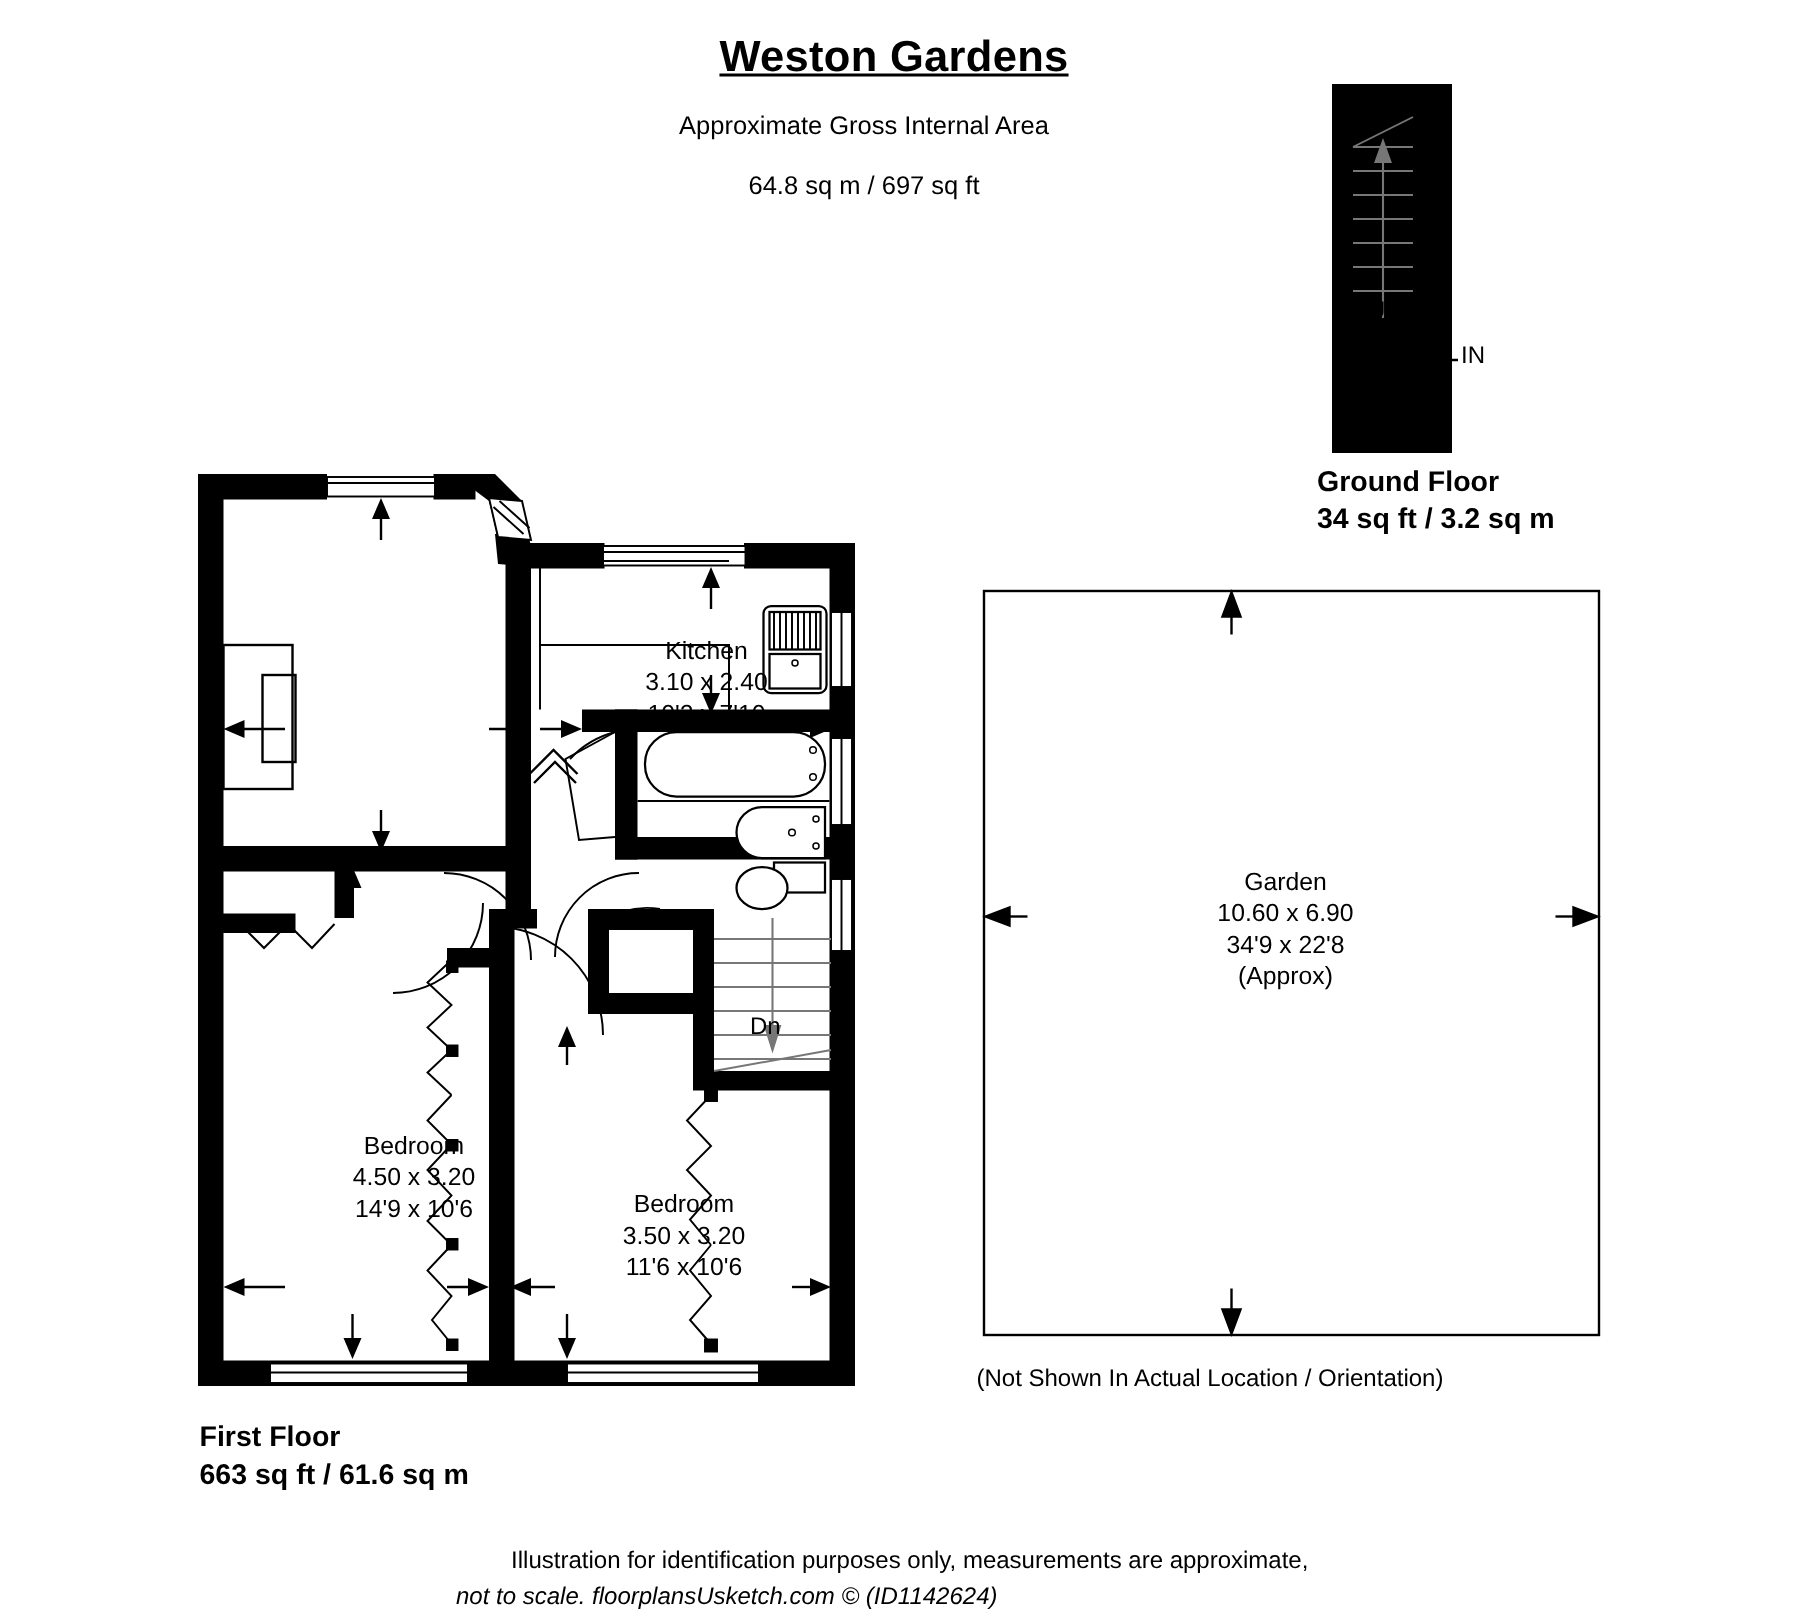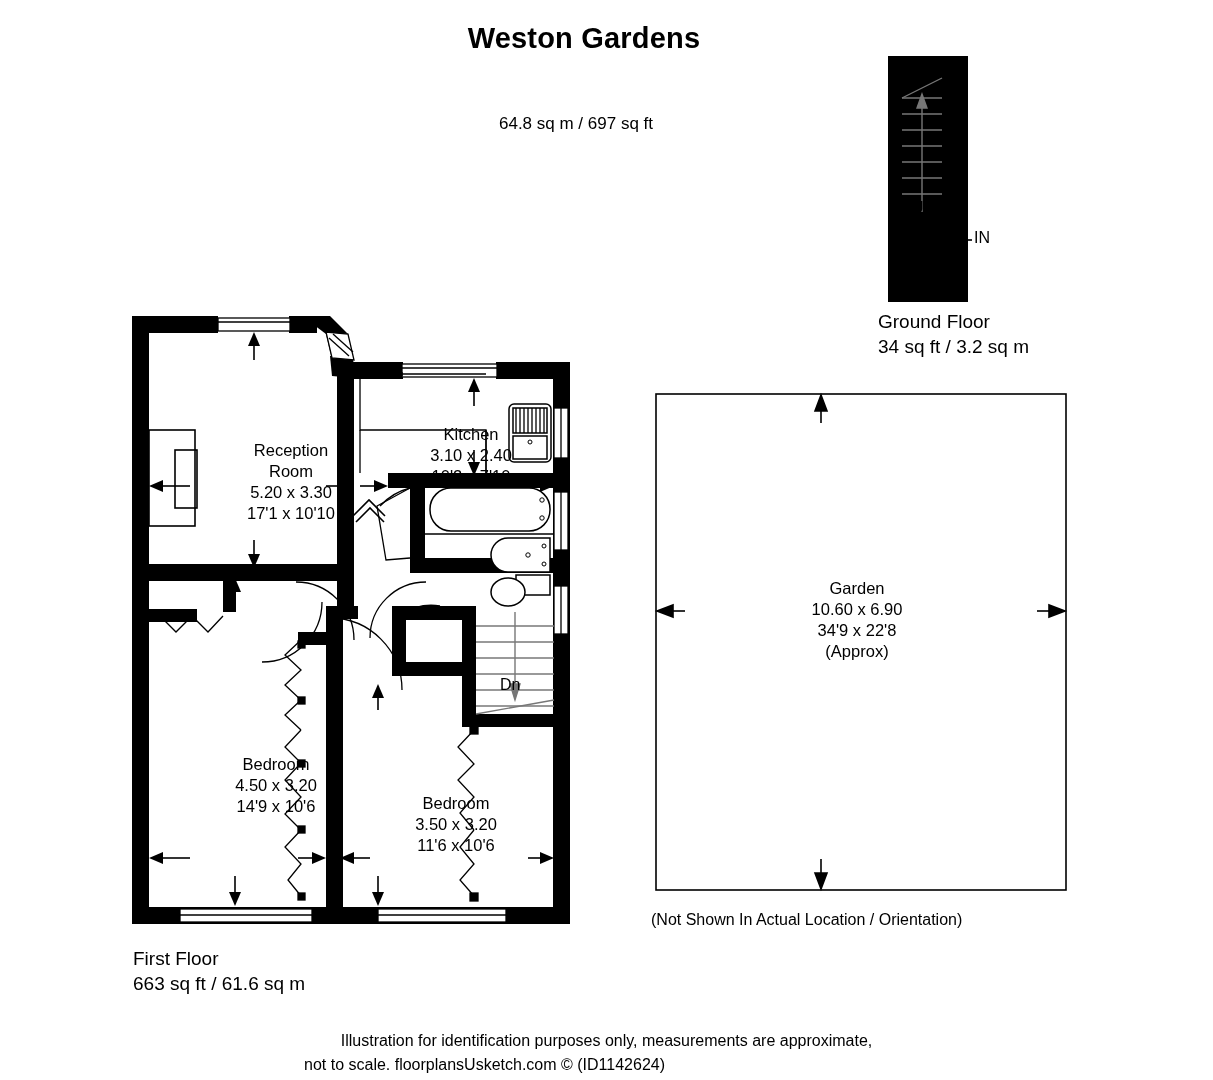--- a/index.html
+++ b/index.html
@@ -28,21 +28,21 @@
     text-align: center;
     letter-spacing: 0.2px;
   }
   .subtitle {
     font-size: 17px;
     text-align: center;
     line-height: 24px;
   }
   .floor-label {
     font-size: 19px;
-    font-weight: normal;
+    font-weight: bold;
     line-height: 26px;
     white-space: nowrap;
   }
   .room-label {
     font-size: 16.5px;
     line-height: 21px;
     text-align: center;
     white-space: nowrap;
     margin-left: 36px;
   }
@@ -70,22 +70,23 @@
   .dimline { stroke: #000000; stroke-width: 1.6; fill: none; }
   .stairline { stroke: #777777; stroke-width: 1.3; fill: none; }
   .stairarrow { stroke: #777777; stroke-width: 1.4; fill: #777777; }
   .win { fill: #ffffff; stroke: #000000; stroke-width: 1.3; }
 </style>
 </head>
 <body>
 
 <div id="page">
 
-  <div class="abs title" style="left:364px; top:22px; width:440px;">Weston Gardens</div>
-
+  <div class="abs title" style="left:376px; top:22px; width:440px;text-decoration:underline;">Weston Gardens</div>
+
+  <div class="abs subtitle" style="left:356px; top:72px; width:440px;">Approximate Gross Internal Area</div>
   <div class="abs subtitle" style="left:356px; top:95px; width:440px;margin-top:17px;">64.8 sq m / 697 sq ft</div>
 
   <div class="abs" style="left:880px; top:52px;">
     <svg width="120" height="250" viewBox="0 0 120 250">
 
       <g>
         <path class="wall" d="M8,4 H88 V250 H8 Z M22,18 H74 V236 H22 Z"></path>
 
         <rect class="wall" x="62" y="18" width="12" height="150"></rect>
 
@@ -350,26 +351,20 @@
           <polygon points="424,548 410,542 410,554" fill="#000"></polygon>
           <line class="dimline" x1="248" y1="566" x2="248" y2="588"></line>
           <polygon points="248,596 242,582 254,582" fill="#000"></polygon>
           <line class="dimline" x1="248" y1="400" x2="248" y2="382"></line>
           <polygon points="248,374 242,388 254,388" fill="#000"></polygon>
         </g>
       </g>
     </svg>
   </div>
 
-  <div class="abs room-label" style="left:165px; top:440px; width:180px;">
-    <div>Reception</div>
-    <div>Room</div>
-    <div>5.20 x 3.30</div>
-    <div>17'1 x 10'10</div>
-  </div>
 
   <div class="abs room-label" style="left:355px; top:424px; width:160px;">
     <div>Kitchen</div>
     <div>3.10 x 2.40</div>
     <div>10'2 x 7'10</div>
   </div>
 
   <div class="abs room-label" style="left:165px; top:754px; width:150px;">
     <div>Bedroom</div>
     <div>4.50 x 3.20</div>
@@ -418,15 +413,15 @@
   <div class="abs room-label" style="left:721px; top:578px; width:200px;">
     <div>Garden</div>
     <div>10.60 x 6.90</div>
     <div>34'9 x 22'8</div>
     <div>(Approx)</div>
   </div>
 
   <div class="abs note" style="left:651px; top:911px;">(Not Shown In Actual Location / Orientation)</div>
 
   <div class="abs footer" style="left:0px; top:1029px; width:1213px;">Illustration for identification purposes only, measurements are approximate,</div>
-  <div class="abs footer" style="left:0px; top:1053px; width:969px;">not to scale. floorplansUsketch.com © (ID1142624)</div>
+  <div class="abs footer" style="left:0px; top:1053px; width:969px;font-style:italic;">not to scale. floorplansUsketch.com © (ID1142624)</div>
 
 </div>
 
 </body></html>

